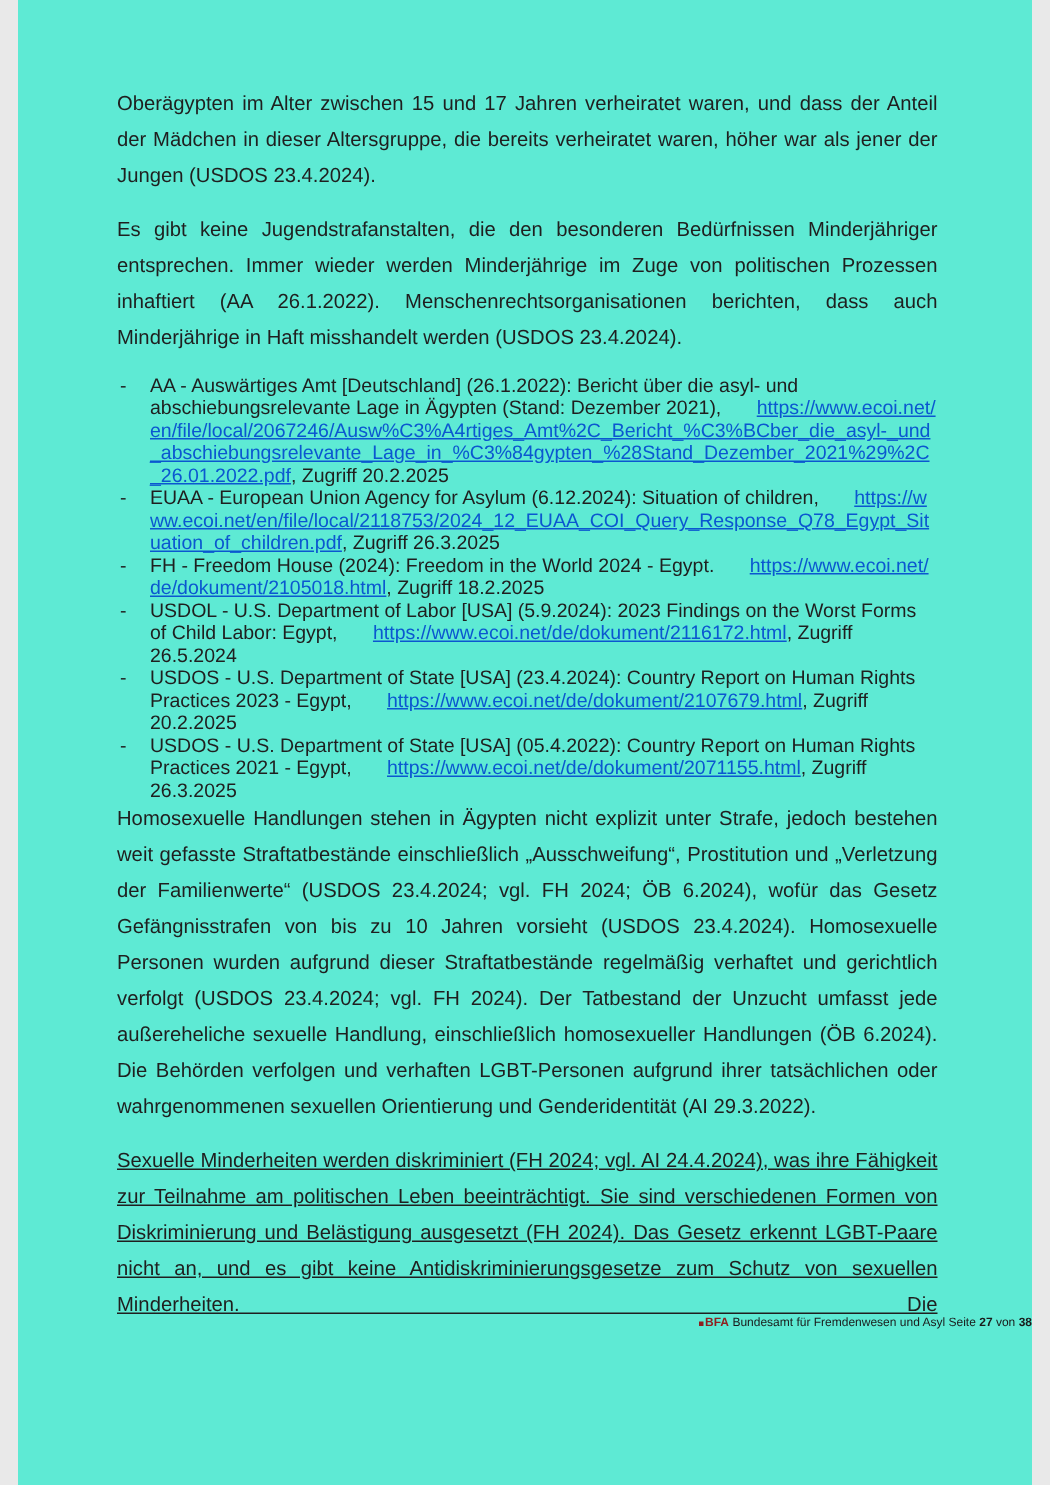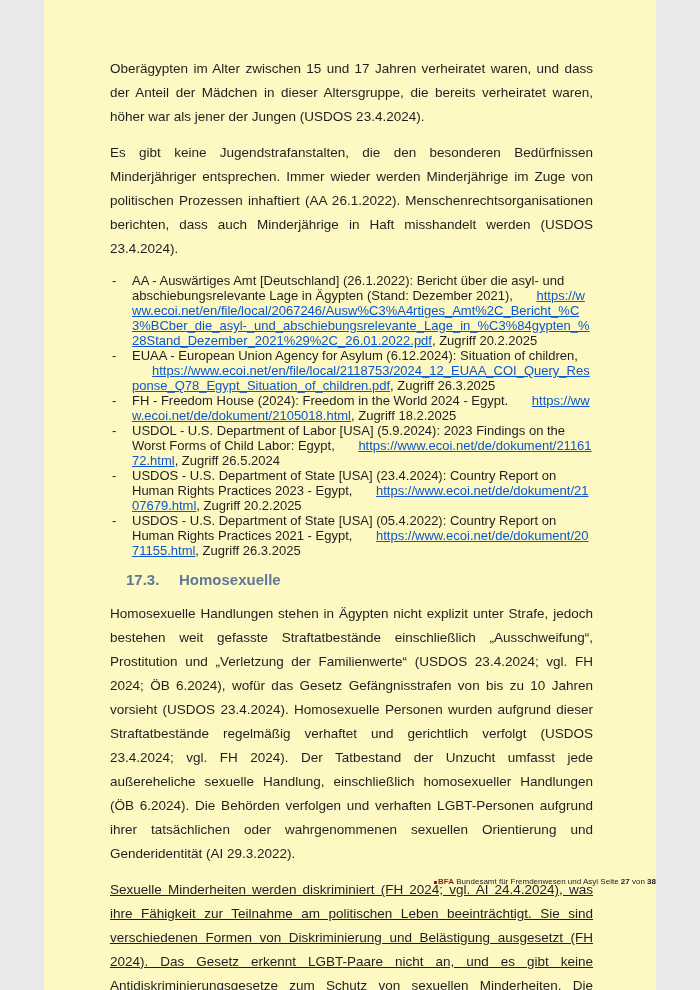--- a/index.html
+++ b/index.html
@@ -3,22 +3,22 @@
 <meta charset="utf-8">
 <style>
   :root{
     --link:#0b57d0;
     --heading:#5d7899;
     --footer_accent:#8f1f1f;
     --text:#1f1f1f;
   }
   html,body{margin:0;padding:0;background:#e9e9e9;}
   .page{
-    width:612px;height:990px;position:relative;margin:0 auto;
-    background:#fef9c3;color:var(--text);
+    width:676px;height:990px;position:relative;margin:0 auto;
+    background:#5eead4;color:var(--text);
     font-family:"Liberation Sans","DejaVu Sans",sans-serif;
     overflow:hidden;
   }
   .content{position:absolute;top:0;left:66px;right:63px;padding-top:57px;}
   p.body{
     font-size:13.5px;line-height:24px;text-align:justify;
     margin:0 0 12px 0;
   }
   p.body.justify-last{text-align-last:justify;text-decoration:underline;}
   .sources-label{
@@ -62,23 +62,20 @@
 
     <ul class="sources">
         <li><span class="dash">-</span><span>AA - Auswärtiges Amt [Deutschland] (26.1.2022): Bericht über die asyl- und abschiebungsrelevante Lage in Ägypten (Stand: Dezember 2021), </span><a href="#">https://www.ecoi.net/en/file/local/2067246/Ausw%C3%A4rtiges_Amt%2C_Bericht_%C3%BCber_die_asyl-_und_abschiebungsrelevante_Lage_in_%C3%84gypten_%28Stand_Dezember_2021%29%2C_26.01.2022.pdf</a><span>, Zugriff 20.2.2025</span></li>
         <li><span class="dash">-</span><span>EUAA - European Union Agency for Asylum (6.12.2024): Situation of children, </span><a href="#">https://www.ecoi.net/en/file/local/2118753/2024_12_EUAA_COI_Query_Response_Q78_Egypt_Situation_of_children.pdf</a><span>, Zugriff 26.3.2025</span></li>
         <li><span class="dash">-</span><span>FH - Freedom House (2024): Freedom in the World 2024 - Egypt. </span><a href="#">https://www.ecoi.net/de/dokument/2105018.html</a><span>, Zugriff 18.2.2025</span></li>
         <li><span class="dash">-</span><span>USDOL - U.S. Department of Labor [USA] (5.9.2024): 2023 Findings on the Worst Forms of Child Labor: Egypt, </span><a href="#">https://www.ecoi.net/de/dokument/2116172.html</a><span>, Zugriff 26.5.2024</span></li>
         <li><span class="dash">-</span><span>USDOS - U.S. Department of State [USA] (23.4.2024): Country Report on Human Rights Practices 2023 - Egypt, </span><a href="#">https://www.ecoi.net/de/dokument/2107679.html</a><span>, Zugriff 20.2.2025</span></li>
         <li><span class="dash">-</span><span>USDOS - U.S. Department of State [USA] (05.4.2022): Country Report on Human Rights Practices 2021 - Egypt, </span><a href="#">https://www.ecoi.net/de/dokument/2071155.html</a><span>, Zugriff 26.3.2025</span></li>
       </ul>
 
-    <h2 class="section-heading">
-      <span class="num">17.3.</span><span>Homosexuelle</span>
-    </h2>
 
     <p class="body">Homosexuelle Handlungen stehen in Ägypten nicht explizit unter Strafe, jedoch bestehen weit gefasste Straftatbestände einschließlich „Ausschweifung“, Prostitution und „Verletzung der Familienwerte“ (USDOS 23.4.2024; vgl. FH 2024; ÖB 6.2024), wofür das Gesetz Gefängnisstrafen von bis zu 10 Jahren vorsieht (USDOS 23.4.2024). Homosexuelle Personen wurden aufgrund dieser Straftatbestände regelmäßig verhaftet und gerichtlich verfolgt (USDOS 23.4.2024; vgl. FH 2024). Der Tatbestand der Unzucht umfasst jede außereheliche sexuelle Handlung, einschließlich homosexueller Handlungen (ÖB 6.2024). Die Behörden verfolgen und verhaften LGBT-Personen aufgrund ihrer tatsächlichen oder wahrgenommenen sexuellen Orientierung und Genderidentität (AI 29.3.2022).</p>
 
     <p class="body justify-last">Sexuelle Minderheiten werden diskriminiert (FH 2024; vgl. AI 24.4.2024), was ihre Fähigkeit zur Teilnahme am politischen Leben beeinträchtigt. Sie sind verschiedenen Formen von Diskriminierung und Belästigung ausgesetzt (FH 2024). Das Gesetz erkennt LGBT-Paare nicht an, und es gibt keine Antidiskriminierungsgesetze zum Schutz von sexuellen Minderheiten. Die</p>
 
   </div>
 
   <div class="footer">
     <span class="dot"></span><span class="brand">BFA</span>
     <span>Bundesamt für Fremdenwesen und Asyl</span>

